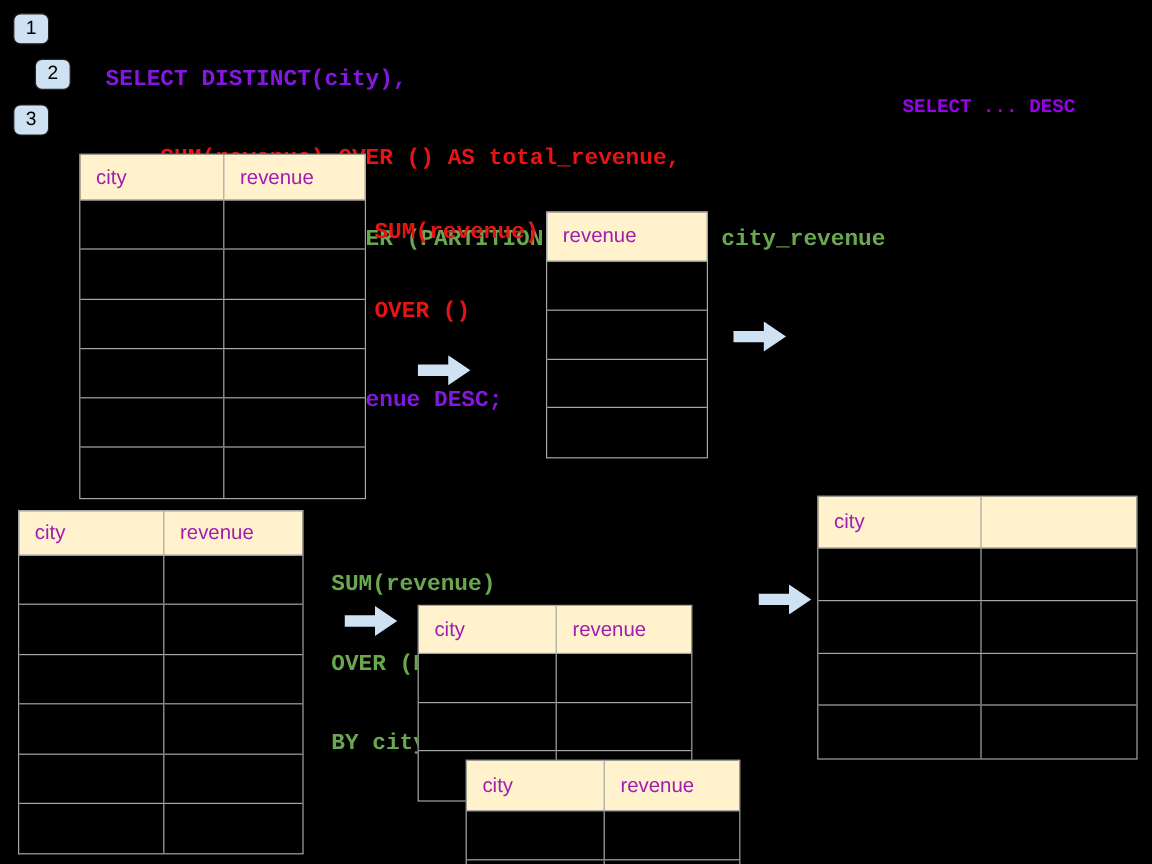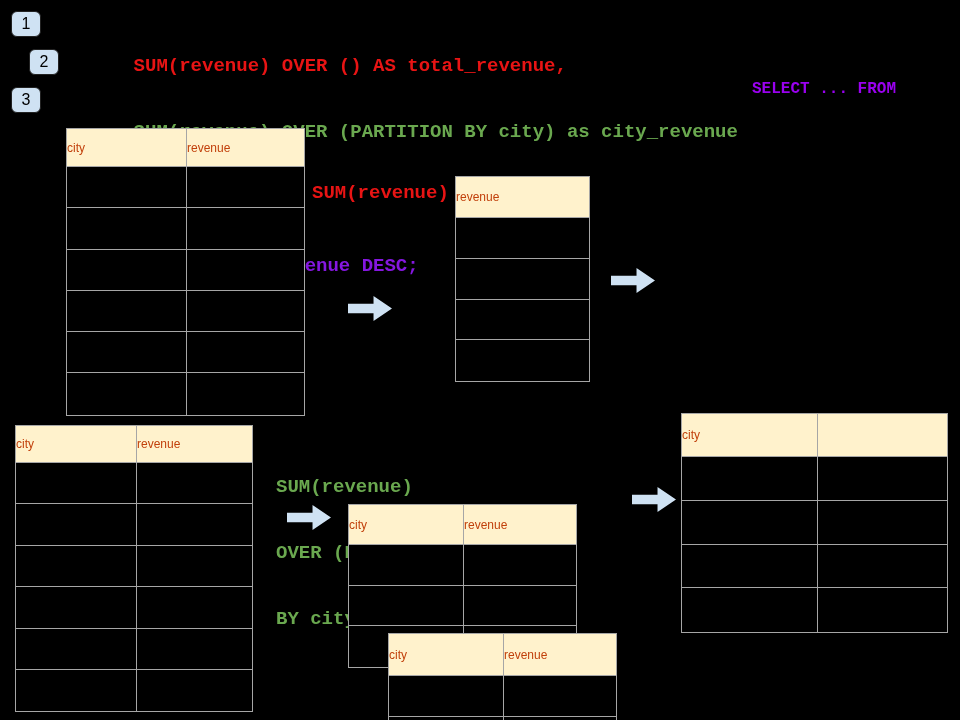--- a/index.html
+++ b/index.html
@@ -46,22 +46,22 @@
     border:1px solid var(--border-gray, #a6a6a6);
     display:flex; flex-direction:column;
   }
   .thead {
     display:flex; height:var(--hh,40px);
     background:var(--header-bg, #fff2cc);
     border-bottom:1px solid var(--border-gray, #a6a6a6);
     flex:none;
   }
   .thcell {
-    display:flex; align-items:center; padding-left:0;
-    color:#c2410c; font-size:12px;
+    display:flex; align-items:center; padding-left:13px;
+    color:#a21caf; font-size:17px;
   }
   .thcell.c1 { width:var(--c1,120px); border-right:1px solid var(--border-gray,#a6a6a6); }
   .thcell.c2 { flex:1; }
   .thcell.full { flex:1; }
   .tbody { display:flex; flex-direction:column; }
   .trow { display:flex; height:var(--rh,41px); border-bottom:1px solid var(--border-gray,#a6a6a6); flex:none; }
   .trow:last-child { border-bottom:0; }
   .tcell { height:100%; }
   .tcell.c1 { width:var(--c1,120px); border-right:1px solid var(--border-gray,#a6a6a6); }
   .tcell.c2 { flex:1; }
@@ -70,32 +70,34 @@
 </head>
 <body>
 
 <div class="stage">
 
   <div class="badge" style="left:11px; top:11px;">1</div>
   <div class="badge" style="left:29px; top:49px;">2</div>
   <div class="badge" style="left:11px; top:87px;">3</div>
 
   <div class="code main">
+    <div class="ln-purple">SELECT DISTINCT(city),</div>
     <div class="ln-red">    SUM(revenue) OVER () AS total_revenue,</div>
     <div class="ln-green">    SUM(revenue) OVER (PARTITION BY city) as city_revenue</div>
     <div class="ln-purple">  FROM rides</div>
     <div class="ln-purple">  ORDER by city_revenue DESC;</div>
   </div>
 
   <div class="code note">
-    <div>SELECT ... FROM</div>
+    <div>SELECT ... DESC</div>
   </div>
 
   <div class="code lbl-total">
     <div>SUM(revenue)</div>
+    <div>OVER ()</div>
   </div>
 
   <div class="code lbl-part">
     <div>SUM(revenue)</div>
     <div>OVER (PARTITION</div>
     <div>BY city)</div>
   </div>
 
   <div class="arrow" style="left:348px; top:296px;"></div>
   <div class="arrow" style="left:611px; top:268px;"></div>

